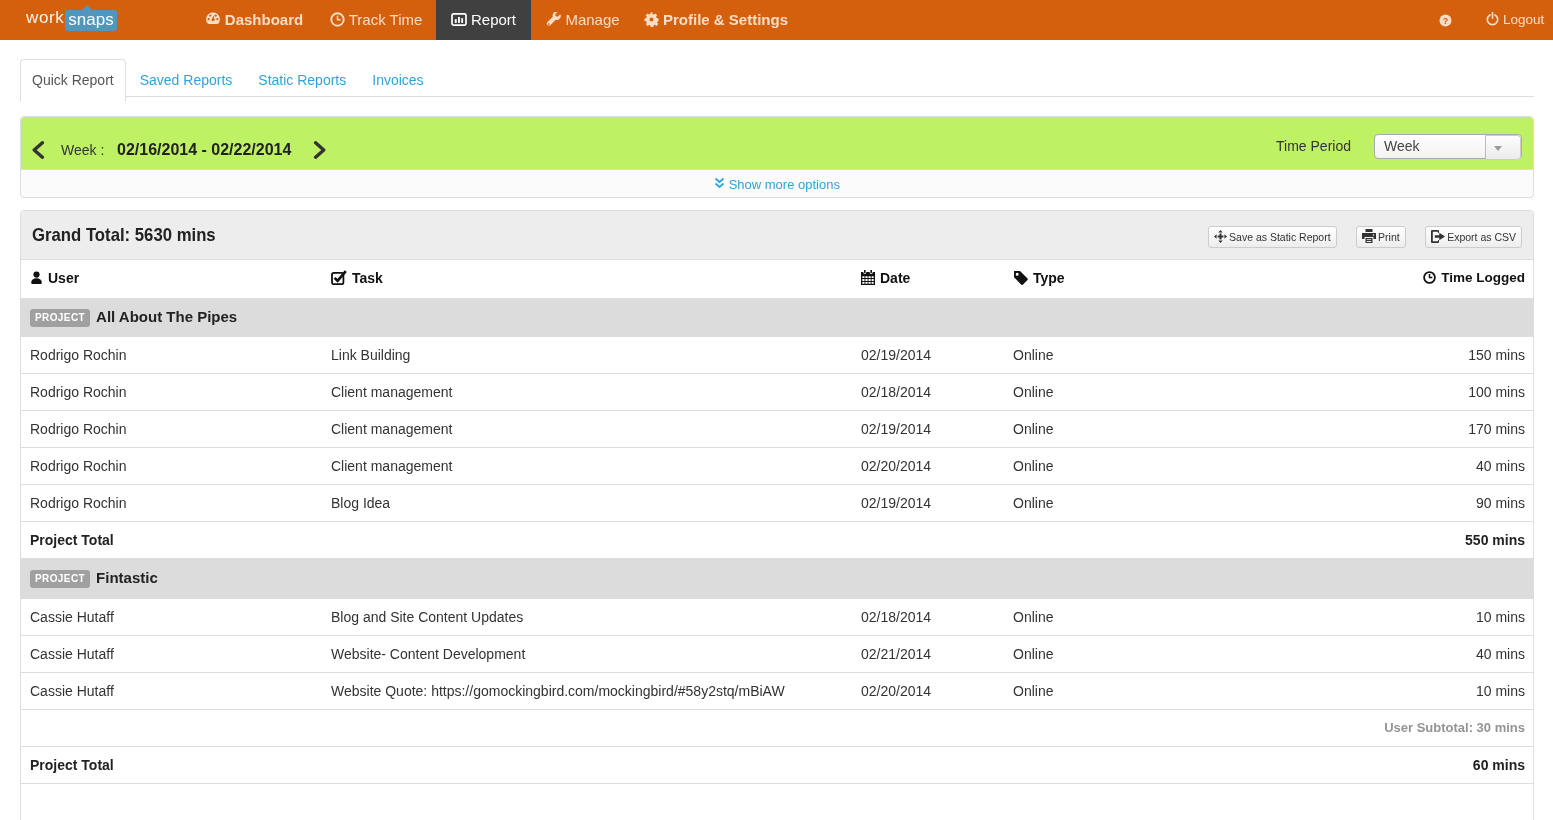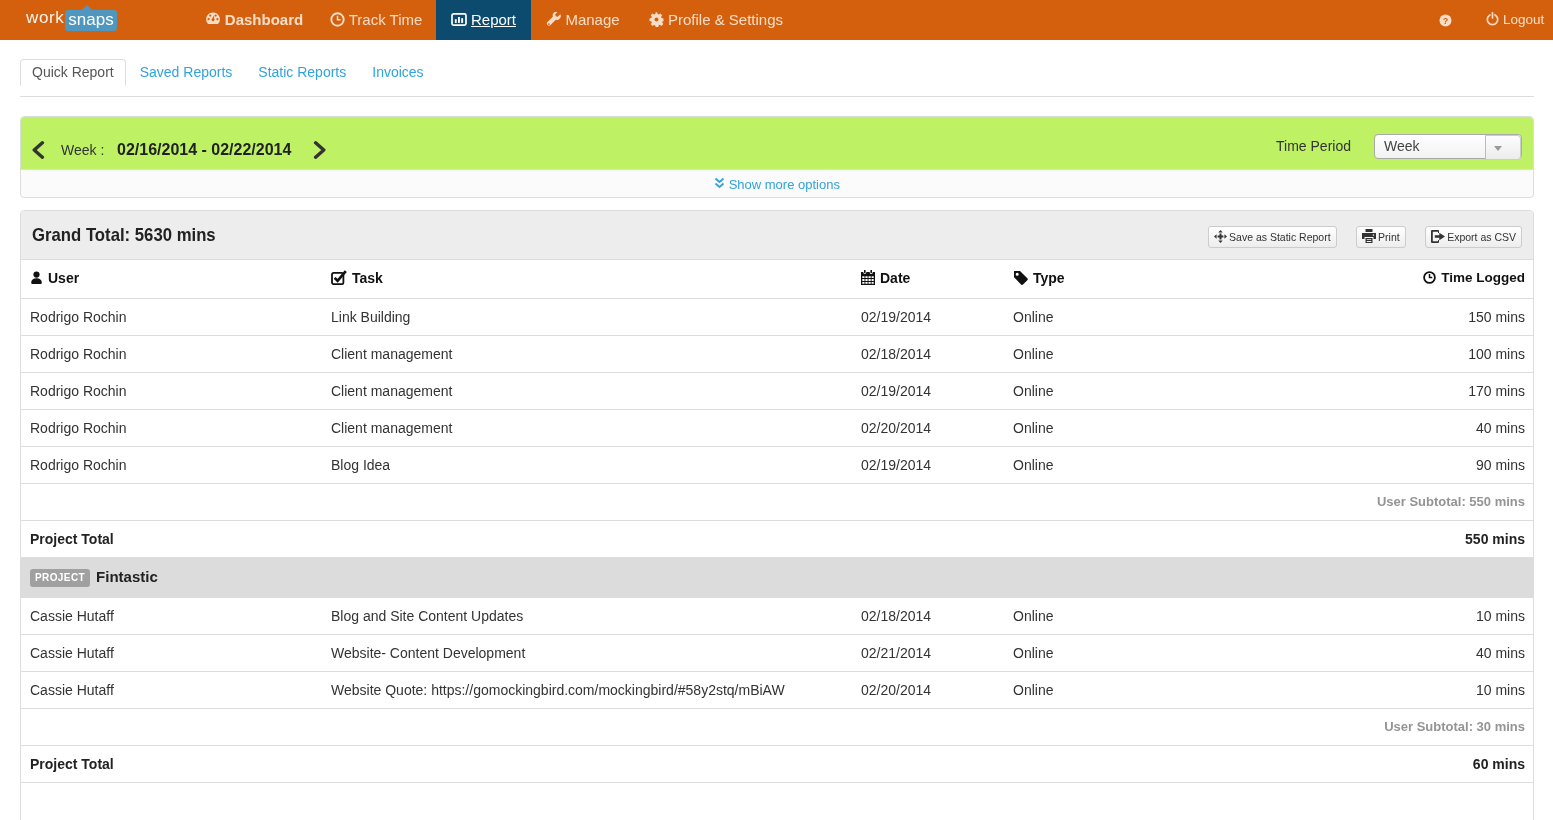--- a/index.html
+++ b/index.html
@@ -7,36 +7,36 @@
 html,body { background:#fff; font-family:"Liberation Sans", sans-serif; color:#333; }
 body { width:1553px; height:820px; overflow:hidden; position:relative; }
 
 
 .navbar { position:absolute; top:0; left:0; width:1553px; height:40px; background:#d4600e; }
 .logo { position:absolute; left:26px; top:8px; font-size:17px; color:#fff; }
 .logo .w { font-weight:normal; color:#fbf4ec; letter-spacing:0.6px; }
 .logo .snaps { position:relative; display:inline-block; background:#4f97bf; color:#fff; padding:0 3px 1px 3px; border-radius:3px; margin-left:1px; top:2px; }
 .logo .snaps:before { content:""; position:absolute; top:-5px; left:17px; border:5.5px solid transparent; border-bottom:5.5px solid #4f97bf; border-top:0; }
 .nav a { position:absolute; top:0; height:40px; line-height:40px; color:#f7ddc6; font-size:15px; text-decoration:none; text-align:center; }
-.nav a.active { background:#0c4a6e; color:#fff;text-decoration:underline; }
+.nav a.active { background:#404040; color:#fff; }
 .nav .ic { display:inline-block; vertical-align:-2px; margin-right:4px; }
 #n1 { left:192px; width:124px;font-weight:bold; }
 #n2 { left:316px; width:120px; }
 #n3 { left:436px; width:95px; }
 #n4 { left:531px; width:104px; }
-#n5 { left:635px; width:162px; }
+#n5 { left:635px; width:162px;font-weight:bold; }
 #n6 { left:1436px; width:22px; }
 #n7 { left:1486px; width:60px; text-align:left; font-size:13.5px; }
 .nav-right a { position:absolute; top:0; height:40px; line-height:40px; color:#f7ddc6; font-size:15px; text-decoration:none; }
 .nav-right .ic { display:inline-block; vertical-align:-2px; margin-right:4px; }
 
 
 .tabs { position:absolute; top:59px; left:20px; width:1514px; height:37px; border-bottom:1px solid #ddd; list-style:none; }
 .tabs li { float:left; margin-right:2px; }
-.tabs li a { display:block; padding:4px 11px; font-size:14px; line-height:17px; color:#31a3db; text-decoration:none; border:1px solid transparent; border-radius:4px 4px 0 0; }
+.tabs li a { display:block; padding:12px 11px; font-size:14px; line-height:17px; color:#31a3db; text-decoration:none; border:1px solid transparent; border-radius:4px 4px 0 0; }
 .tabs li.active a { color:#555; background:#fff; border-color:#ddd; border-bottom-color:#fff; }
 
 
 .panel1 { position:absolute; top:116px; left:20px; width:1512px; height:80px; border:1px solid #ddd; border-radius:4px; background:#fbfbfb; }
 .panel1 .hd { position:relative; height:52px; background:#bef264; border-bottom:1px solid #ddd; border-radius:4px 4px 0 0; }
 .wk-prev { position:absolute; left:10px; top:24px; color:#333; }
 .wk-next { position:absolute; left:292px; top:24px; color:#333; }
 .wk-label { position:absolute; left:40px; top:25px; font-size:14px; color:#333; }
 .wk-dates { position:absolute; left:96px; top:24px; font-size:16px; font-weight:bold; color:#222; }
 .tp-label { position:absolute; right:182px; top:21px; font-size:14px; color:#333; }
@@ -183,20 +183,23 @@
                 <path fill="currentColor" fill-rule="evenodd" d="M0 2h2.3v.5a1.5 1.5 0 0 0 3 0V2h3.4v.5a1.5 1.5 0 0 0 3 0V2H14v13H0zm1.3 4.2h2.2v1.9H1.3zm3.1 0h2.2v1.9H4.4zm3.1 0h2.2v1.9H7.5zm3.1 0h2.1v1.9h-2.1zm-9.3 2.9h2.2V11H1.3zm3.1 0h2.2V11H4.4zm3.1 0h2.2V11H7.5zm3.1 0h2.1V11h-2.1zm-9.3 2.9h2.2v1.7H1.3zm3.1 0h2.2v1.7H4.4zm3.1 0h2.2v1.7H7.5zm3.1 0h2.1v1.7h-2.1z"></path>
               </svg></span>Date</th>
       <th><span class="ic"><svg width="15" height="15" viewBox="0 0 15 15">
                 <path fill="currentColor" fill-rule="evenodd" d="M1 1h6l7.3 7.3a1.4 1.4 0 0 1 0 2L10 14.5a1.4 1.4 0 0 1-2 0L1 7.2zm3.2 1.7a1.5 1.5 0 1 0 0 3 1.5 1.5 0 0 0 0-3z"></path>
               </svg></span>Type</th>
       <th class="c5" style="font-size:13.5px;"><span class="ic"><svg width="13" height="13" viewBox="0 0 13 13">
                 <circle cx="6.5" cy="6.5" r="5.4" fill="none" stroke="currentColor" stroke-width="1.8"></circle>
                 <path d="M6.5 3.1v3.5h2.8" fill="none" stroke="currentColor" stroke-width="1.5"></path>
               </svg></span>Time Logged</th>
     </tr>
+    <tr class="proj">
+          <td colspan="5"><span class="pbadge">PROJECT</span><span class="pname">All About The Pipes</span></td>
+        </tr>
     <tr>
           <td>Rodrigo Rochin</td>
           <td>Link Building</td>
           <td>02/19/2014</td>
           <td>Online</td>
           <td class="c5">150 mins</td>
         </tr>
     <tr>
           <td>Rodrigo Rochin</td>
           <td>Client management</td>
@@ -217,23 +220,20 @@
           <td>02/20/2014</td>
           <td>Online</td>
           <td class="c5">40 mins</td>
         </tr>
     <tr>
           <td>Rodrigo Rochin</td>
           <td>Blog Idea</td>
           <td>02/19/2014</td>
           <td>Online</td>
           <td class="c5">90 mins</td>
-        </tr>
-    <tr class="subtot">
-          <td colspan="5" class="c5">User Subtotal: 550 mins</td>
         </tr>
     <tr class="ptot">
           <td colspan="4">Project Total</td>
           <td class="c5">550 mins</td>
         </tr>
     <tr class="proj proj2">
           <td colspan="5"><span class="pbadge">PROJECT</span><span class="pname">Fintastic</span></td>
         </tr>
     <tr>
           <td>Cassie Hutaff</td>

